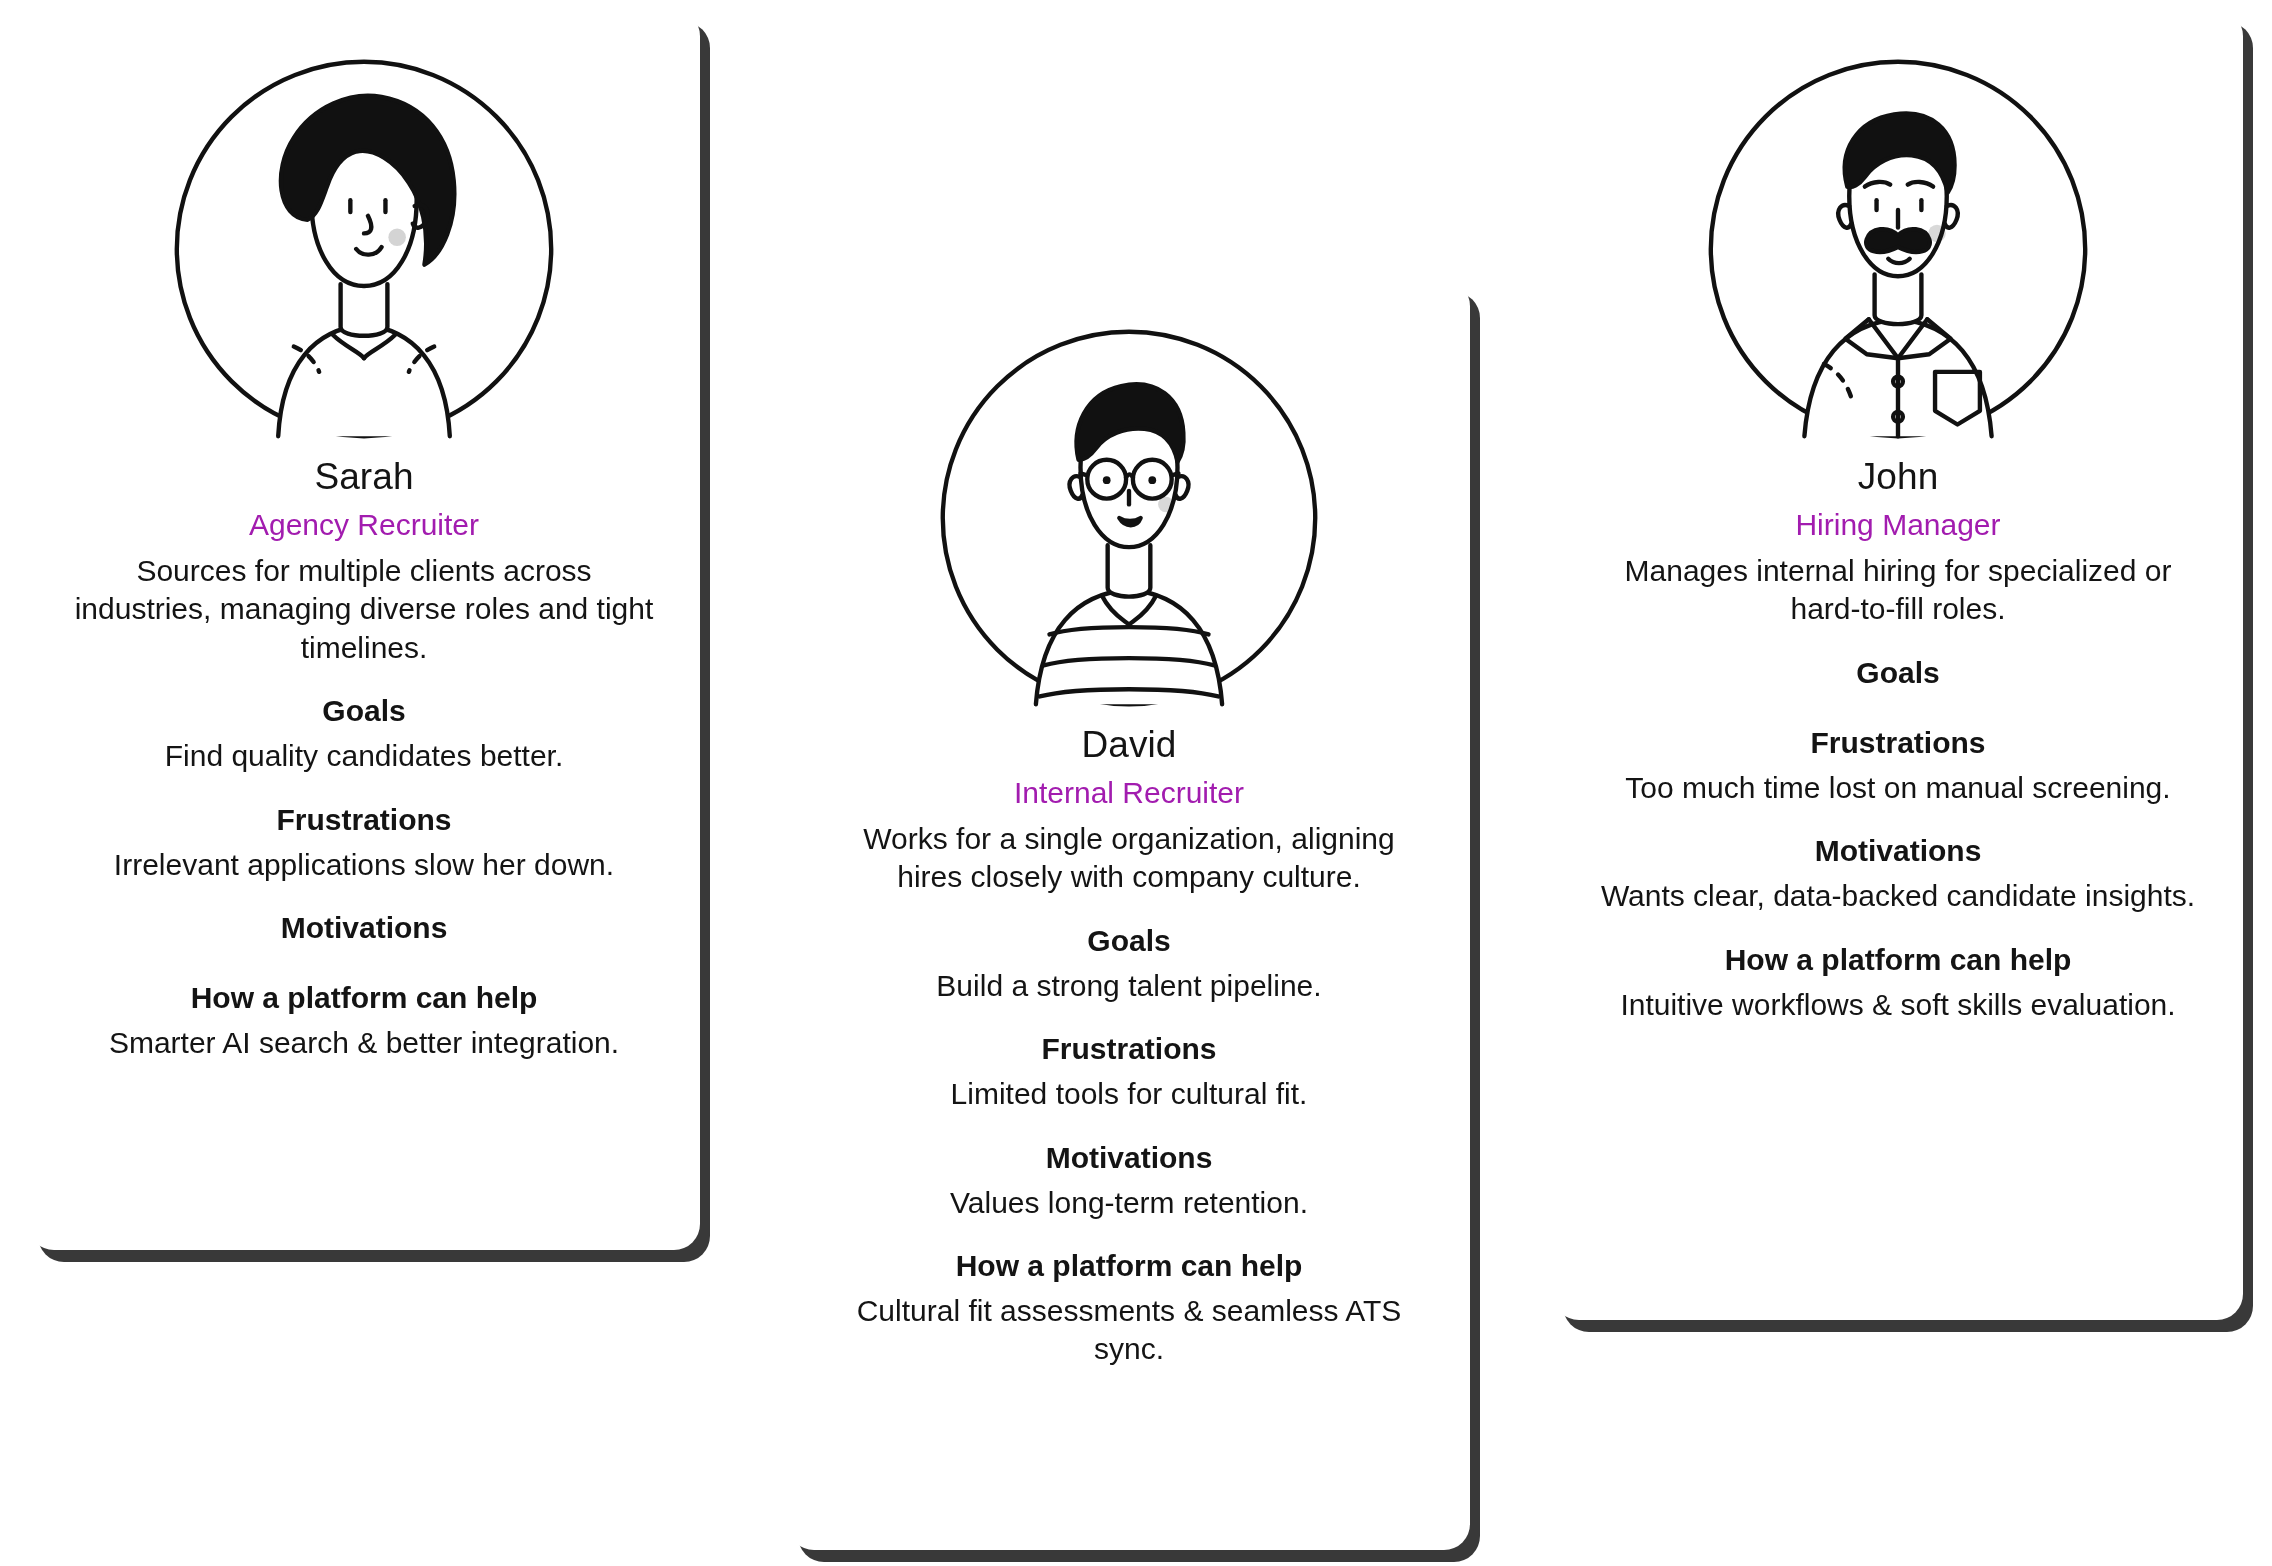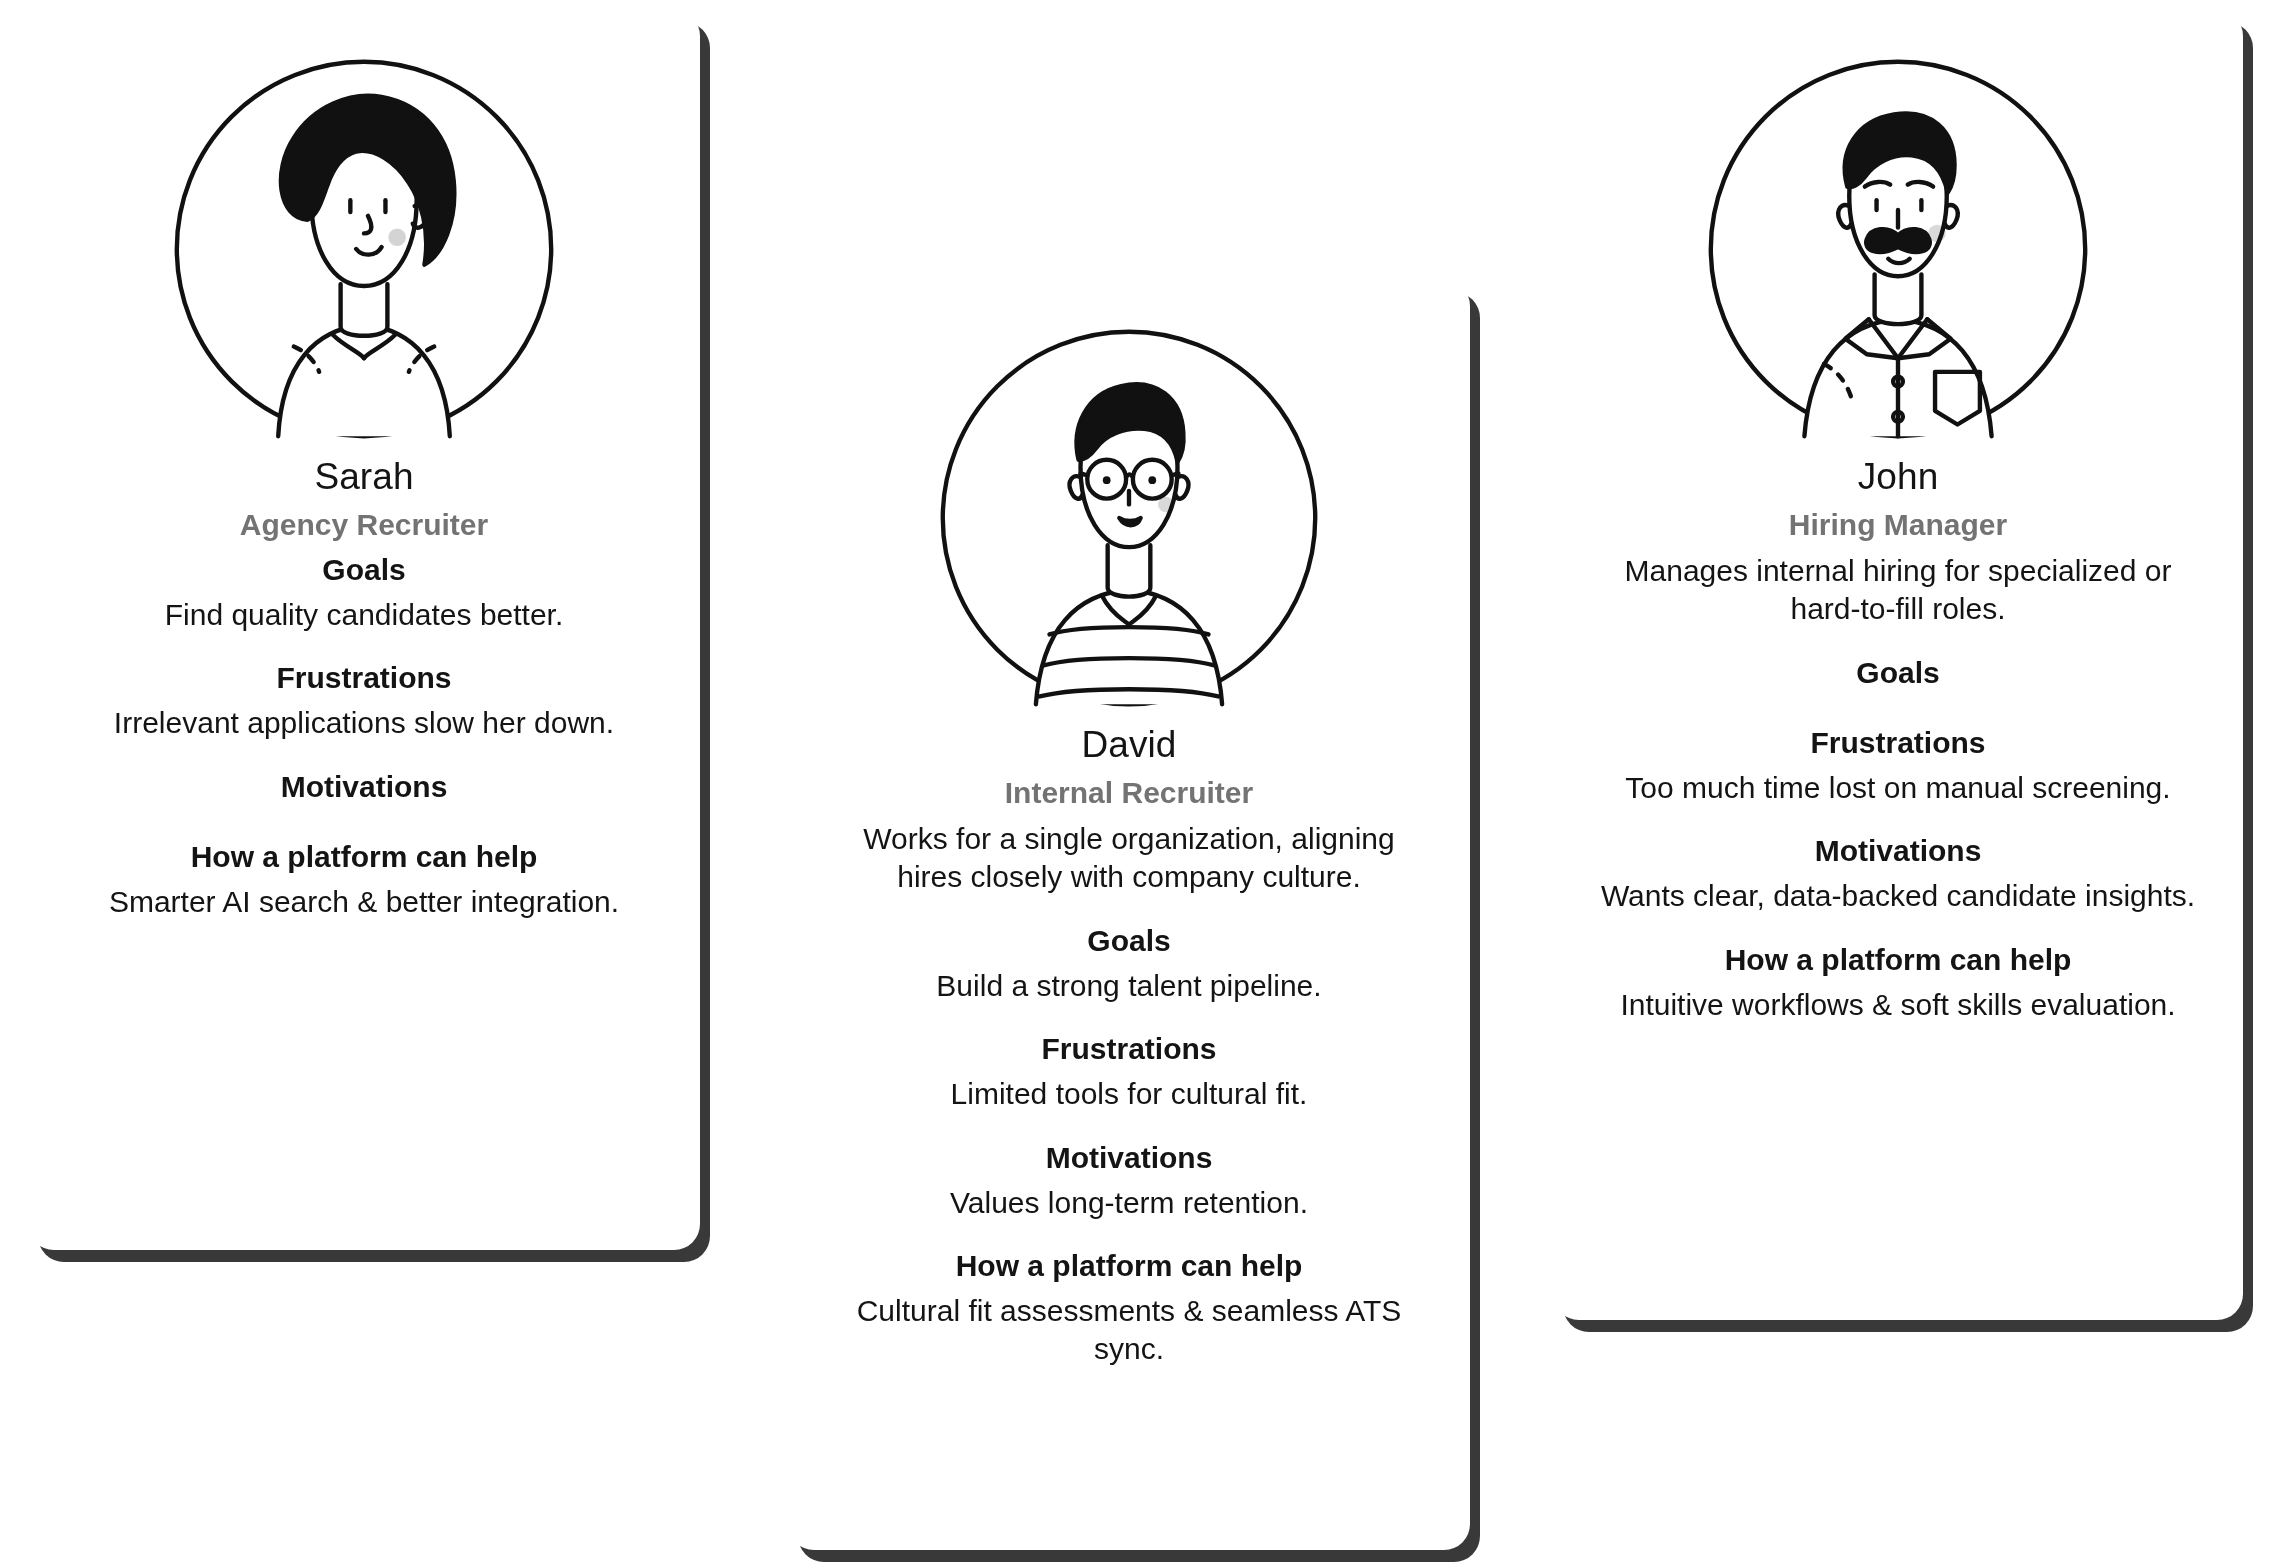--- a/index.html
+++ b/index.html
@@ -75,22 +75,22 @@
   .p-name {
     font-size: 37px;
     font-weight: normal;
     color: #141414;
     letter-spacing: 0.1px;
     margin: 6px 0 10px 0;
     text-align: center;
   }
   .p-role {
     font-size: 30px;
-    font-weight: bold;
-    color: #737373;
+    font-weight: normal;
+    color: #a21caf;
     margin: 0 0 10px 0;
     text-align: center;
   }
   .p-summary {
     font-size: 30px;
     color: #141414;
     text-align: center;
     line-height: 1.28;
     margin: 0 0 26px 0;
     max-width: 600px;
@@ -152,20 +152,21 @@
           <path d="M204 166 C210 178 208 184 200 184"></path>
 
           <path d="M192 200 C198 208 212 208 218 198"></path>
 
           <circle cx="234" cy="188" r="9" fill="#111" stroke="none" opacity="0.18"></circle>
         </g>
       </svg>
     </div>
     <div class="p-name">Sarah</div>
     <div class="p-role">Agency Recruiter</div>
+    <div class="p-summary">Sources for multiple clients across industries, managing diverse roles and tight timelines.</div>
 
     <div class="section">
       <div class="sec-title">Goals</div>
       <div class="sec-body">Find quality candidates better.</div>
     </div>
     <div class="section">
       <div class="sec-title">Frustrations</div>
       <div class="sec-body">Irrelevant applications slow her down.</div>
     </div>
     <div class="section">

